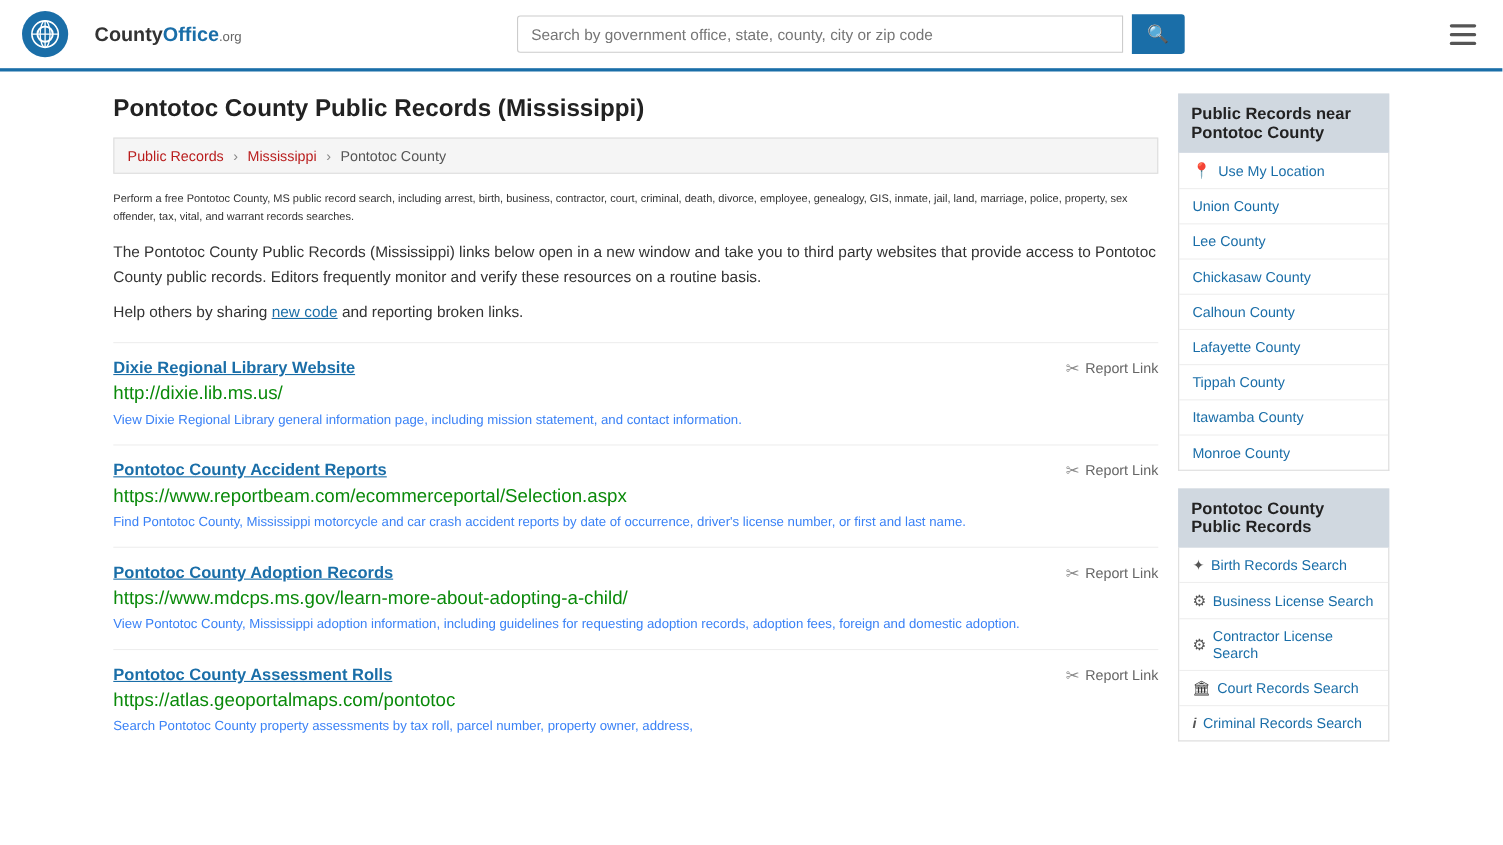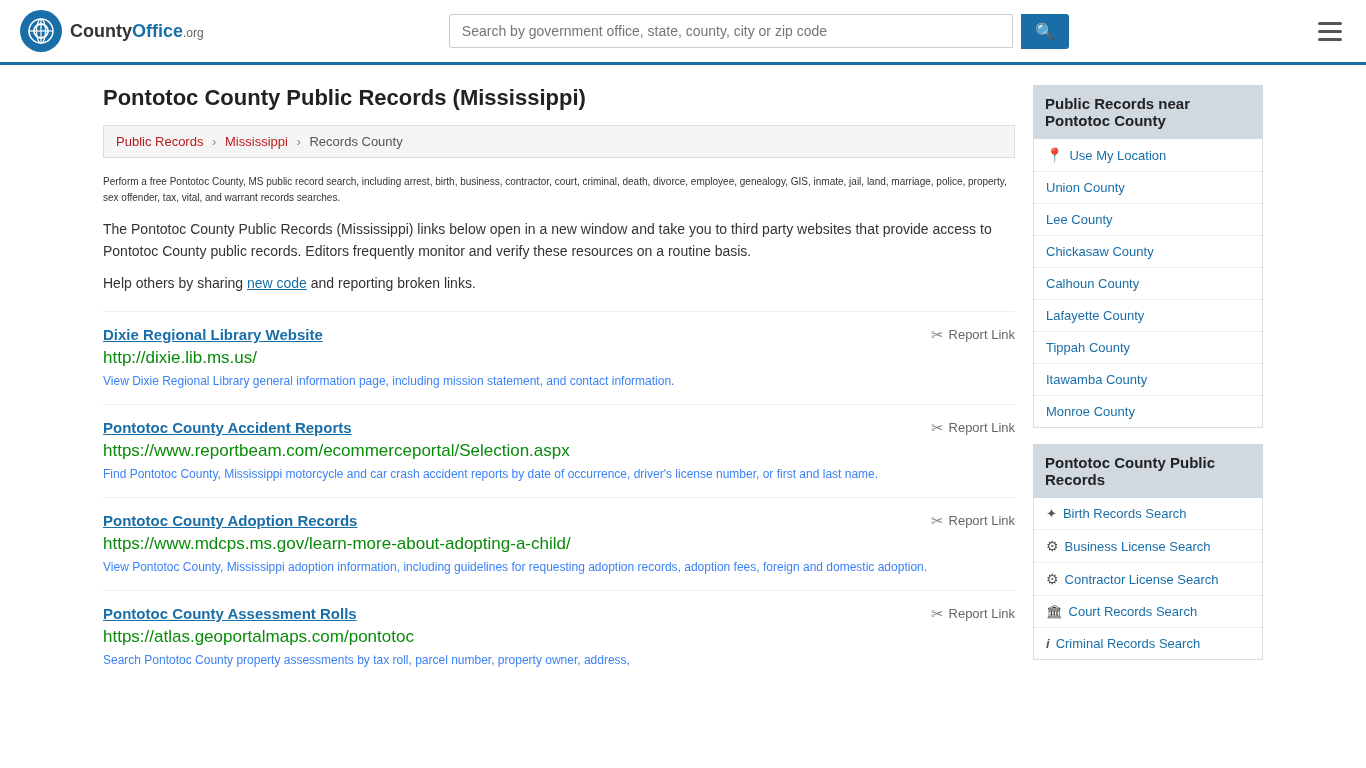--- a/index.html
+++ b/index.html
@@ -10,21 +10,21 @@
       background: #fff;
       border-bottom: 3px solid #1a6ea8;
       padding: 10px 20px;
       display: flex;
       align-items: center;
       justify-content: space-between;
     }
     #logo-area {
       display: flex;
       align-items: center;
-      gap: 8px;
+      gap: 24px;
     }
     #logo-circle {
       width: 42px;
       height: 42px;
       border-radius: 50%;
       background: #1a6ea8;
       display: flex;
       align-items: center;
       justify-content: center;
       color: #fff;
@@ -171,21 +171,21 @@
       display: block;
     }
     .record-desc {
       font-size: 12px;
       line-height: 1.5;
       color: #3b82f6;
     }
 
     
     #sidebar {
-      width: 230px;
+      width: 192px;
       flex-shrink: 0;
     }
 
     .sidebar-section {
       background: #f0f0f0;
       margin-bottom: 0;
     }
     .sidebar-section-header {
       background: #d0d8e0;
       padding: 10px 12px;
@@ -242,21 +242,21 @@
       </svg>
     </div>
     <div>
       <div id="logo-text">
         County<span>Office</span><small style="font-size:12px;font-weight:normal;color:#666;">.org</small>
       </div>
     </div>
   </div>
 
   <div id="search-bar-area">
-    <input type="text" id="search-input" style="flex: 1 1 0%; padding: 8px 12px; border: 1px solid rgb(204, 204, 204); border-radius: 3px 0px 0px 3px; font-size: 14px; outline: none;" placeholder="Search by government office, state, county, city or zip code">
+    <input type="text" id="search-input" style="flex: 1 1 0%; padding: 8px 12px; border: 1px solid rgb(204, 204, 204); border-radius: 3px 0px 0px 3px; font-size: 14px; outline: none; margin-left: 13px;" placeholder="Search by government office, state, county, city or zip code">
     <button id="search-button" style="background:#1a6ea8;border:none;color:#fff;padding:8px 14px;cursor:pointer;border-radius:0 3px 3px 0;font-size:16px;">
       <span>🔍</span>
     </button>
   </div>
 
   <button id="menu-button" style="background:none;border:none;cursor:pointer;padding:4px;display:flex;flex-direction:column;gap:5px;">
     <div class="menu-bar"></div>
     <div class="menu-bar"></div>
     <div class="menu-bar"></div>
   </button>
@@ -266,21 +266,21 @@
 
   <div id="content-area">
 
     <h1 id="page-title">Pontotoc County Public Records (Mississippi)</h1>
 
     <div id="breadcrumb">
       <a href="#">Public Records</a>
       <span class="sep">›</span>
       <a href="#">Mississippi</a>
       <span class="sep">›</span>
-      <span>Records County</span>
+      <span>Pontotoc County</span>
     </div>
 
     <p id="intro-text" class="intro-text">Perform a free Pontotoc County, MS public record search, including arrest, birth, business, contractor, court, criminal, death, divorce, employee, genealogy, GIS, inmate, jail, land, marriage, police, property, sex offender, tax, vital, and warrant records searches.</p>
     <p id="intro-text2" class="intro-text2">The Pontotoc County Public Records (Mississippi) links below open in a new window and take you to third party websites that provide access to Pontotoc County public records. Editors frequently monitor and verify these resources on a routine basis.</p>
     <p id="help-text">
       <span>Help others by sharing </span><a href="#">new code</a><span> and reporting broken links.</span>
     </p>
 
     <div id="records-list">
 

